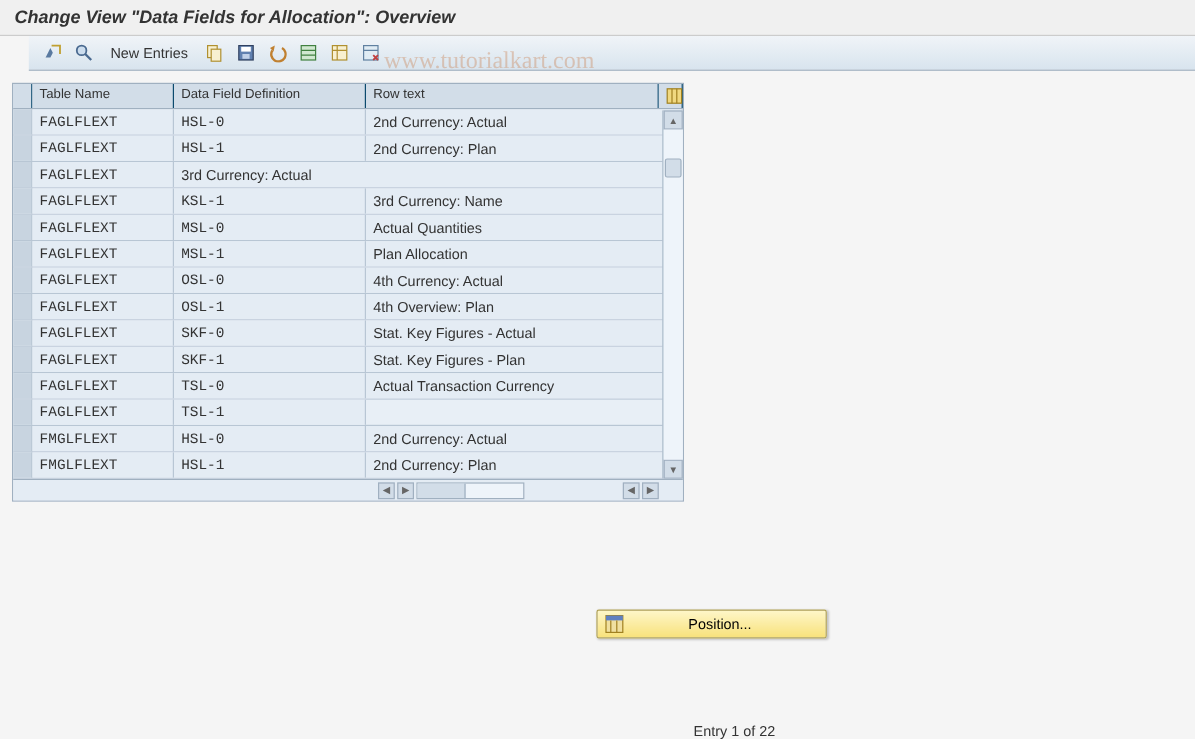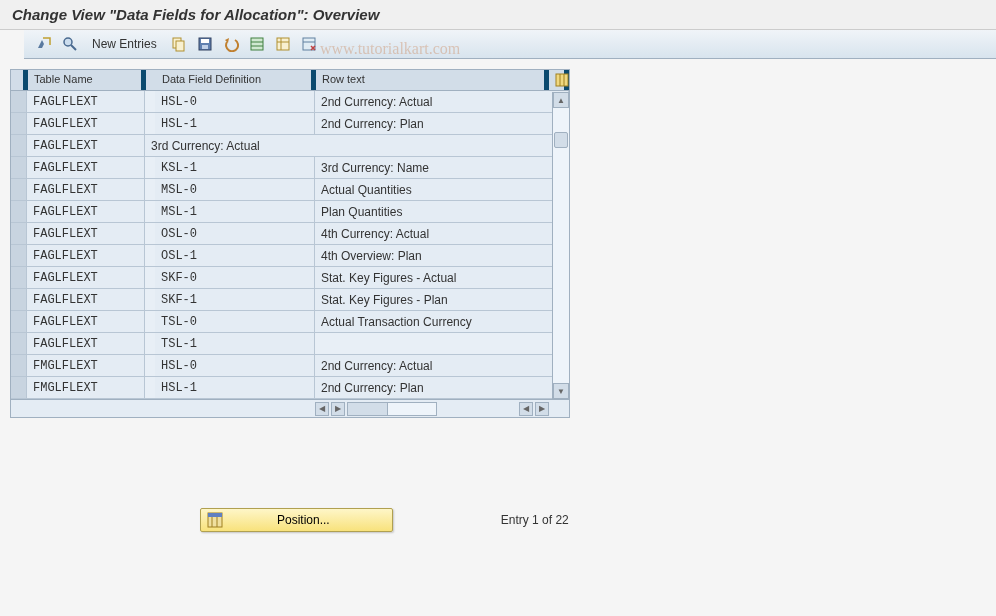--- a/index.html
+++ b/index.html
@@ -41,21 +41,21 @@
     .new-entries {
       font-size: 12px;
       color: #333;
       padding: 0 6px;
       cursor: pointer;
     }
     .watermark {
       position: absolute;
       top: 40px;
       left: 320px;
-      font-size: 16px;
+      font-size: 20px;
       color: rgba(200,120,70,0.35);
       font-family: Georgia, serif;
       pointer-events: none;
       z-index: 5;
     }
     .content {
       padding: 10px;
       position: relative;
     }
     .table-wrap {
@@ -64,28 +64,28 @@
       border: 1px solid #a0b0c0;
       position: relative;
     }
     .table-header {
       display: flex;
       background: #d2dde8;
       border-bottom: 1px solid #a0b0c0;
     }
     .table-header .th {
       padding: 3px 6px;
-      border-right: 5px solid #0c4a6e;
+      border-right: 1px solid #0c4a6e;
       font-size: 11px;
       color: #333;
       background: #d2dde8;
     }
     .col-sel { width: 16px; background: #c8d4e0; }
     .col-table { width: 118px; }
-    .col-def { width: 160px; margin-left: 10px; }
+    .col-def { width: 160px; }
     .col-text { flex: 1; }
     .col-cfg { width: 20px; text-align:center; }
     .table-body { max-height: 310px; overflow: hidden; }
     .row {
       display: flex;
       border-bottom: 1px solid #b8c6d4;
       height: 22px;
       align-items: flex-end;
     }
     .row .cell {
@@ -137,20 +137,21 @@
     .hscroll .h-track { width:90px; height:14px; background:#eef4fa; border:1px solid #a0b0c0; position:relative;}
     .hscroll .h-thumb { position:absolute; left:0; top:0; width:40px; height:12px; background:#d2dde8; border-right:1px solid #a0b0c0;}
     .hscroll .left-group {position:absolute; left:304px; display:flex; gap:2px;}
     .hscroll .right-group {position:absolute; right:20px; display:flex; gap:2px;}
     .footer-area {
       margin-top: 90px;
       display: flex;
       align-items: center;
       gap: 70px;
       padding-left: 190px;
+      flex-direction: column;
     }
     .position-btn {
       background: linear-gradient(#fef6c8, #f8e27c);
       border: 1px solid #b0a050;
       padding: 3px 20px 3px 6px;
       display: flex;
       align-items: center;
       gap: 12px;
       cursor: pointer;
       border-radius: 2px;
@@ -266,21 +267,21 @@
         <div class="row">
           <div class="cell sel col-sel"></div>
           <div class="cell col-table">FAGLFLEXT</div>
           <div class="cell col-def">MSL-0</div>
           <div class="cell sans col-text" style="flex:1">Actual Quantities</div>
         </div>
         <div class="row">
           <div class="cell sel col-sel"></div>
           <div class="cell col-table">FAGLFLEXT</div>
           <div class="cell col-def">MSL-1</div>
-          <div class="cell sans col-text" style="flex:1">Plan Quantities</div>
+          <div class="cell sans col-text" style="flex:1">Plan Allocation</div>
         </div>
         <div class="row">
           <div class="cell sel col-sel"></div>
           <div class="cell col-table">FAGLFLEXT</div>
           <div class="cell col-def">OSL-0</div>
           <div class="cell sans col-text" style="flex:1">4th Currency: Actual</div>
         </div>
         <div class="row">
           <div class="cell sel col-sel"></div>
           <div class="cell col-table">FAGLFLEXT</div>

